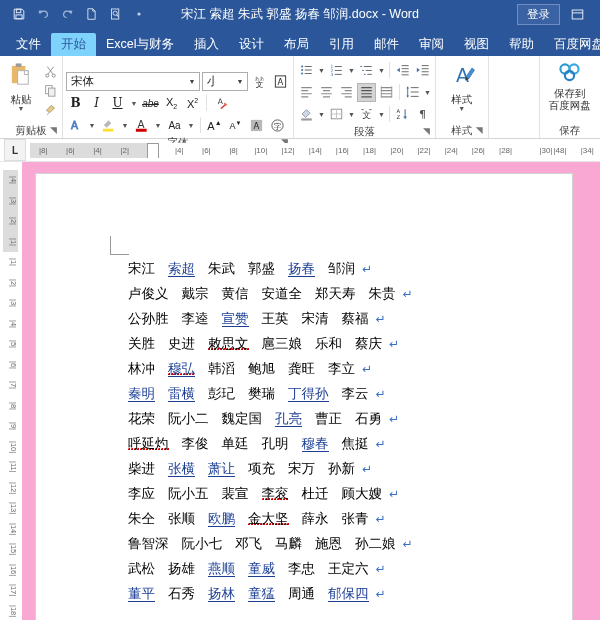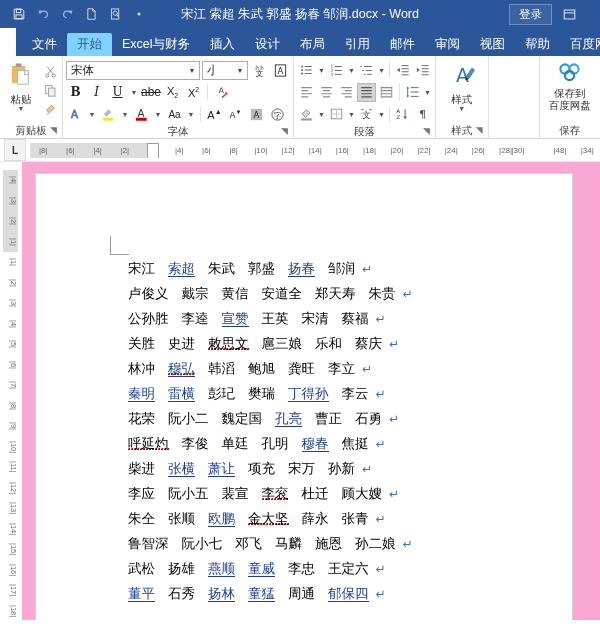--- a/index.html
+++ b/index.html
@@ -18,31 +18,31 @@
   .qat-btn{
     width:22px;height:22px;display:flex;align-items:center;justify-content:center;
     color:#dbe4f2;
   }
   .qat-btn svg{display:block;}
   .win-title{
     position:absolute;left:0;right:0;text-align:center;
     font-size:12.5px;color:#ffffff;pointer-events:none;
     white-space:nowrap;
   }
-  .title-right{margin-left:auto;display:flex;align-items:center;gap:6px;padding-right:20px;}
+  .title-right{margin-left:auto;display:flex;align-items:center;gap:6px;padding-right:12px;}
   .signin{
     font-size:11.5px;color:#ffffff;padding:2px 9px;border:1px solid #6f8fc4;
     background:#3b63a4;
   }
   .ribbon-ctl{width:22px;height:22px;display:flex;align-items:center;justify-content:center;color:#e6ecf7;}
 
   
   .tabstrip{
     height:28px;background:#2b579a;display:flex;align-items:flex-end;
-    padding-left:6px;position:relative;margin-left:16px;
+    padding-left:6px;position:relative;
   }
   .tab{
     font-size:12.5px;color:#ffffff;padding:5px 10px 6px 10px;line-height:1;
     white-space:nowrap;
   }
   .tab.active{background:#7dd3fc;color:#2b579a;border-radius:2px 2px 0 0;}
 
   
   .ribbon{
     height:82px;background:#ffffff;border-bottom:1px solid #d4d4d4;
@@ -64,21 +64,21 @@
   .bigbtn{
     width:36px;display:flex;flex-direction:column;align-items:center;gap:1px;padding-top:2px;
   }
   .bigbtn .lbl{font-size:10.5px;color:#333;line-height:11px;}
   .bigbtn .caret{font-size:7px;color:#555;line-height:6px;}
   .smallcol{display:flex;flex-direction:column;gap:2px;padding-top:3px;}
   .sbtn{width:18px;height:17px;display:flex;align-items:center;justify-content:center;}
 
   
   .g-font{width:227px;}
-  .font-rows{display:flex;flex-direction:column;gap:2px;width:100%;}
+  .font-rows{display:flex;flex-direction:column;gap:2px;width:100%;margin-top:11px;}
   .frow{display:flex;align-items:center;gap:2px;height:20px;}
   .combo{
     height:19px;border:1px solid #adadad;background:#fff;display:flex;align-items:center;
     font-size:11.5px;color:#222;padding:0 1px 0 4px;box-sizing:border-box;
   }
   .combo .cv{flex:1;white-space:nowrap;overflow:hidden;}
   .combo .cd{width:12px;text-align:center;font-size:7px;color:#444;}
   .fname{width:134px;}
   .fsize{width:46px;gap:19px;}
   .ibtn{
@@ -300,21 +300,21 @@
               <b style="font-family:'DejaVu Serif',serif;">B</b>
             </div>
           <div class="ibtn">
               <i style="font-family:'DejaVu Serif',serif;">I</i>
             </div>
           <div class="ibtn">
               <u style="font-family:'DejaVu Serif',serif;">U</u>
             </div>
           <div class="ibtn sm" style="min-width:10px;font-size:7px;color:#555;">▼</div>
           <div class="ibtn sm">
-              <span style="text-decoration:line-through;font-size:12px;">abe</span>
+              <span style="text-decoration:line-through;font-size:10px;font-style:italic;">abe</span>
             </div>
           <div class="ibtn sm">
               <span style="font-size:11px;">X<sub style="font-size:7px;">2</sub></span>
             </div>
           <div class="ibtn sm">
               <span style="font-size:11px;">X<sup style="font-size:7px;">2</sup></span>
             </div>
           <div class="sep"></div>
           <div class="ibtn">
             <svg width="15" height="15" viewBox="0 0 16 16">
@@ -563,21 +563,21 @@
       <div class="hr-tick" style="left: 230.8px;">|10|</div>
       <div class="hr-tick" style="left: 258px;">|12|</div>
       <div class="hr-tick" style="left: 285.2px;">|14|</div>
       <div class="hr-tick" style="left: 312.4px;">|16|</div>
       <div class="hr-tick" style="left: 339.6px;">|18|</div>
       <div class="hr-tick" style="left: 366.8px;">|20|</div>
       <div class="hr-tick" style="left: 394px;">|22|</div>
       <div class="hr-tick" style="left: 421.2px;">|24|</div>
       <div class="hr-tick" style="left: 448.4px;">|26|</div>
       <div class="hr-tick" style="left: 475.6px;">|28|</div>
-      <div class="hr-tick" style="left: 488px;">|30|</div>
+      <div class="hr-tick" style="left: 516px;">|30|</div>
       <div class="hr-tick" style="left: 530px;">|48|</div>
       <div class="hr-tick" style="left: 557.2px;">|34|</div>
       <div style="position: absolute; left: 117px; top: 0px; width: 10px; height: 15px; border: 1px solid rgb(154, 154, 154); background: rgb(255, 255, 255);"></div>
     </div>
 </div>
 
 <div class="main">
   <div class="vrulerwrap" id="vruler">
     <div class="vr-margin" id="vrmargin" style="top: 8px; height: 82px;"></div>
   <div class="vr-tick" style="top: 8px; height: 20.5px;">|4|</div>

